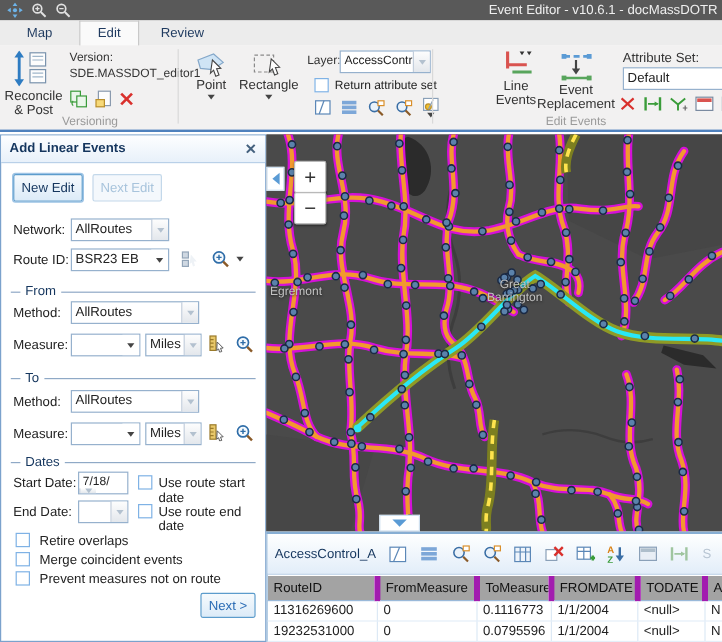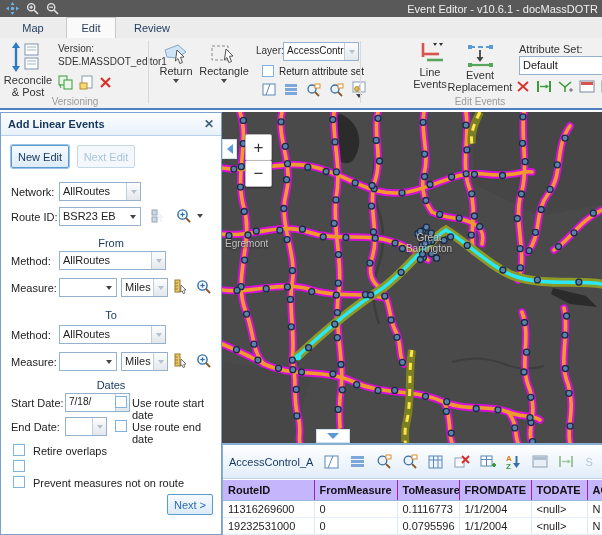--- a/index.html
+++ b/index.html
@@ -46,21 +46,21 @@
   .lp-header { position: absolute; left: 0; top: 0; width: 100%; height: 23px;
                background: linear-gradient(#fdfeff,#e8f1fa); border-bottom: 1px solid #b9d0e8;
                display: flex; align-items: center; padding: 0 7px; color: #15365e; font-weight: bold; }
   .lp-close { margin-left: auto; color: #44617e; font-size: 12px; cursor: default; }
   .btn { position: absolute; display: flex; align-items: center; justify-content: center;
          background: linear-gradient(#f6fafd,#dcebf8); border: 1px solid #5c9ccc; border-radius: 2px;
          color: #15365e; font-size: 11px; }
   .btn.disabled { background: #f4f8fc; border-color: #c3d8ea; color: #a8c4dc; }
   .btn.link { color: #2b6cb5; }
   .flabel { position: absolute; font-size: 11px; color: #222; }
-  .legend { position: absolute; left: 8px; width: 204px; height: 12px; display: flex; align-items: center; flex-direction: column; }
+  .legend { position: absolute; left: 8px; width: 204px; height: 12px; display: flex; align-items: center; }
   .leg-line1 { width: 8px; height: 1px; background: #8fa9c6; }
   .leg-text { padding: 0 4px; font-size: 11px; color: #15365e; }
   .leg-grow { flex: 1; height: 1px; background: #8fa9c6; }
   .picon { position: absolute; width: 18px; height: 17px; display: flex; align-items: center; justify-content: center; }
 
   
   .map { position: absolute; left: 222px; top: 112px; width: 380px; height: 331px; background: #4a4a4a; }
   .map svg { position: absolute; left: 0; top: 0; }
   .map-label { position: absolute; color: #c3c3c3; font-size: 10px; text-shadow: 0 1px 2px #222; text-align: right; }
   .zoom-btn { position: absolute; width: 27px; height: 27px; background: #fff; border: 1px solid #b9b9b9;
@@ -77,22 +77,22 @@
   .bottom-panel { position: absolute; left: 222px; top: 443px; width: 380px; height: 92px; background: #fff;
                   border-top: 2px solid #87aed3; border-left: 1px solid #87aed3; }
   .bt-toolbar { position: absolute; left: 0; top: 0; width: 100%; height: 34px;
                 background: linear-gradient(#feffff,#e2edf9); border-bottom: 1px solid #bcd2e8;
                 display: flex; align-items: center; padding: 0 6px; }
   .bt-layer { color: #15365e; font-size: 11px; margin-right: 10px; white-space: nowrap; }
   .bt-icon { width: 17px; height: 17px; margin-right: 9px; flex: none; display: inline-flex;
              align-items: center; justify-content: center; }
   .bt-trunc { color: #b7c4d2; font-size: 11px; margin-left: 2px; }
   table.grid { border-collapse: collapse; table-layout: fixed; width: 402px; font-size: 11px; }
-  table.grid th { font-weight: bold; text-align: left; padding: 3px 5px; border-right: 1px solid #a21caf;
-                  border-bottom: 1px solid #9ab9d9; background: #c4b5fd; color: #111; height: 20px; white-space: nowrap; overflow: hidden; }
+  table.grid th { font-weight: normal; text-align: left; padding: 3px 5px; border-right: 5px solid #a21caf;
+                  border-bottom: 1px solid #9ab9d9; background: #a3a3a3; color: #111; height: 20px; white-space: nowrap; overflow: hidden; }
   table.grid td { padding: 2px 5px; border-right: 1px solid #dde9f5; border-bottom: 1px solid #e4eef8;
                   color: #222; height: 16px; white-space: nowrap; overflow: hidden; }
   .icon-svg { display: block; }
 </style>
 </head>
 <body>
 
 <div class="app">
 
   <div class="titlebar">
@@ -179,21 +179,21 @@
       </span>
     </div>
     <div class="rsection-label" style="left:20px;width:110px;">Versioning</div>
     <div class="rdivider" style="left:148px;"></div>
 
     <div style="position:absolute;left:158px;top:5px;width:36px;text-align:center;">
       <svg class="icon-svg" style="margin:0 auto;" width="26" height="22" viewBox="0 0 26 22">
         <polygon points="2,7 15,2 23,9 14,15 4,14" fill="#cfe4f5" stroke="#84a7c9"></polygon>
         <path d="M14,7 L21,14 L17.5,14.3 L19.5,19.5 L16.8,20.5 L15,15.5 L12.4,18 Z" fill="#fdfdfd" stroke="#444" stroke-width="0.9"></path>
       </svg>
-      <div class="rbig-label" style="position:static;">Return</div>
+      <div class="rbig-label" style="position:static;">Point</div>
       <div style="display:flex;justify-content:center;margin-top:2px;">
           <span class="car"></span>
         </div>
     </div>
     <div style="position:absolute;left:198px;top:5px;width:52px;text-align:center;">
       <svg class="icon-svg" style="margin:0 auto;" width="28" height="22" viewBox="0 0 28 22">
         <rect x="2" y="3" width="16" height="14" fill="none" stroke="#8a8a8a" stroke-dasharray="3,2"></rect>
         <path d="M16,6 L23,13 L19.5,13.3 L21.5,18.5 L18.8,19.5 L17,14.5 L14.4,17 Z" fill="#fdfdfd" stroke="#444" stroke-width="0.9"></path>
       </svg>
       <div class="rbig-label" style="position:static;">Rectangle</div>
@@ -448,21 +448,21 @@
         <line x1="10" y1="10" x2="14" y2="14" stroke="#8a5a28" stroke-width="2"></line>
       </svg>
     </span>
 
     <div class="legend" style="top:266px;">
       <span class="leg-line1"></span>
         <span class="leg-text">Dates</span>
         <span class="leg-grow"></span>
     </div>
     <div class="flabel" style="left:10px;top:284px;">Start Date:</div>
-    <div class="dd" style="left:64px;top:280px;width:65px;">
+    <div class="dd" style="left:64px;top:280px;width:42px;flex-direction:column;">
       <span class="dd-val">7/18/</span>
       <span class="dd-btn">
           <span class="car dis"></span>
         </span>
     </div>
     <span class="cb" style="position:absolute;left:114px;top:283px;"></span>
     <div class="flabel" style="left:131px;top:284px;">Use route start date</div>
 
     <div class="flabel" style="left:10px;top:308px;">End Date:</div>
     <div class="dd" style="left:64px;top:304px;width:42px;">
@@ -470,20 +470,21 @@
       <span class="dd-btn">
           <span class="car dis"></span>
         </span>
     </div>
     <span class="cb" style="position:absolute;left:114px;top:307px;"></span>
     <div class="flabel" style="left:131px;top:308px;">Use route end date</div>
 
     <span class="cb" style="position:absolute;left:12px;top:331px;"></span>
     <div class="flabel" style="left:32px;top:332px;">Retire overlaps</div>
     <span class="cb" style="position:absolute;left:12px;top:347px;"></span>
+    <div class="flabel" style="left:32px;top:348px;">Merge coincident events</div>
     <span class="cb" style="position:absolute;left:12px;top:363px;"></span>
     <div class="flabel" style="left:32px;top:364px;">Prevent measures not on route</div>
 
     <div class="btn link" style="left:166px;top:381px;width:46px;height:21px;">
         <span>Next &gt;</span>
       </div>
   </div>
 
   <div class="map">
     <svg id="map-svg" width="380" height="331" viewBox="0 0 380 331">

